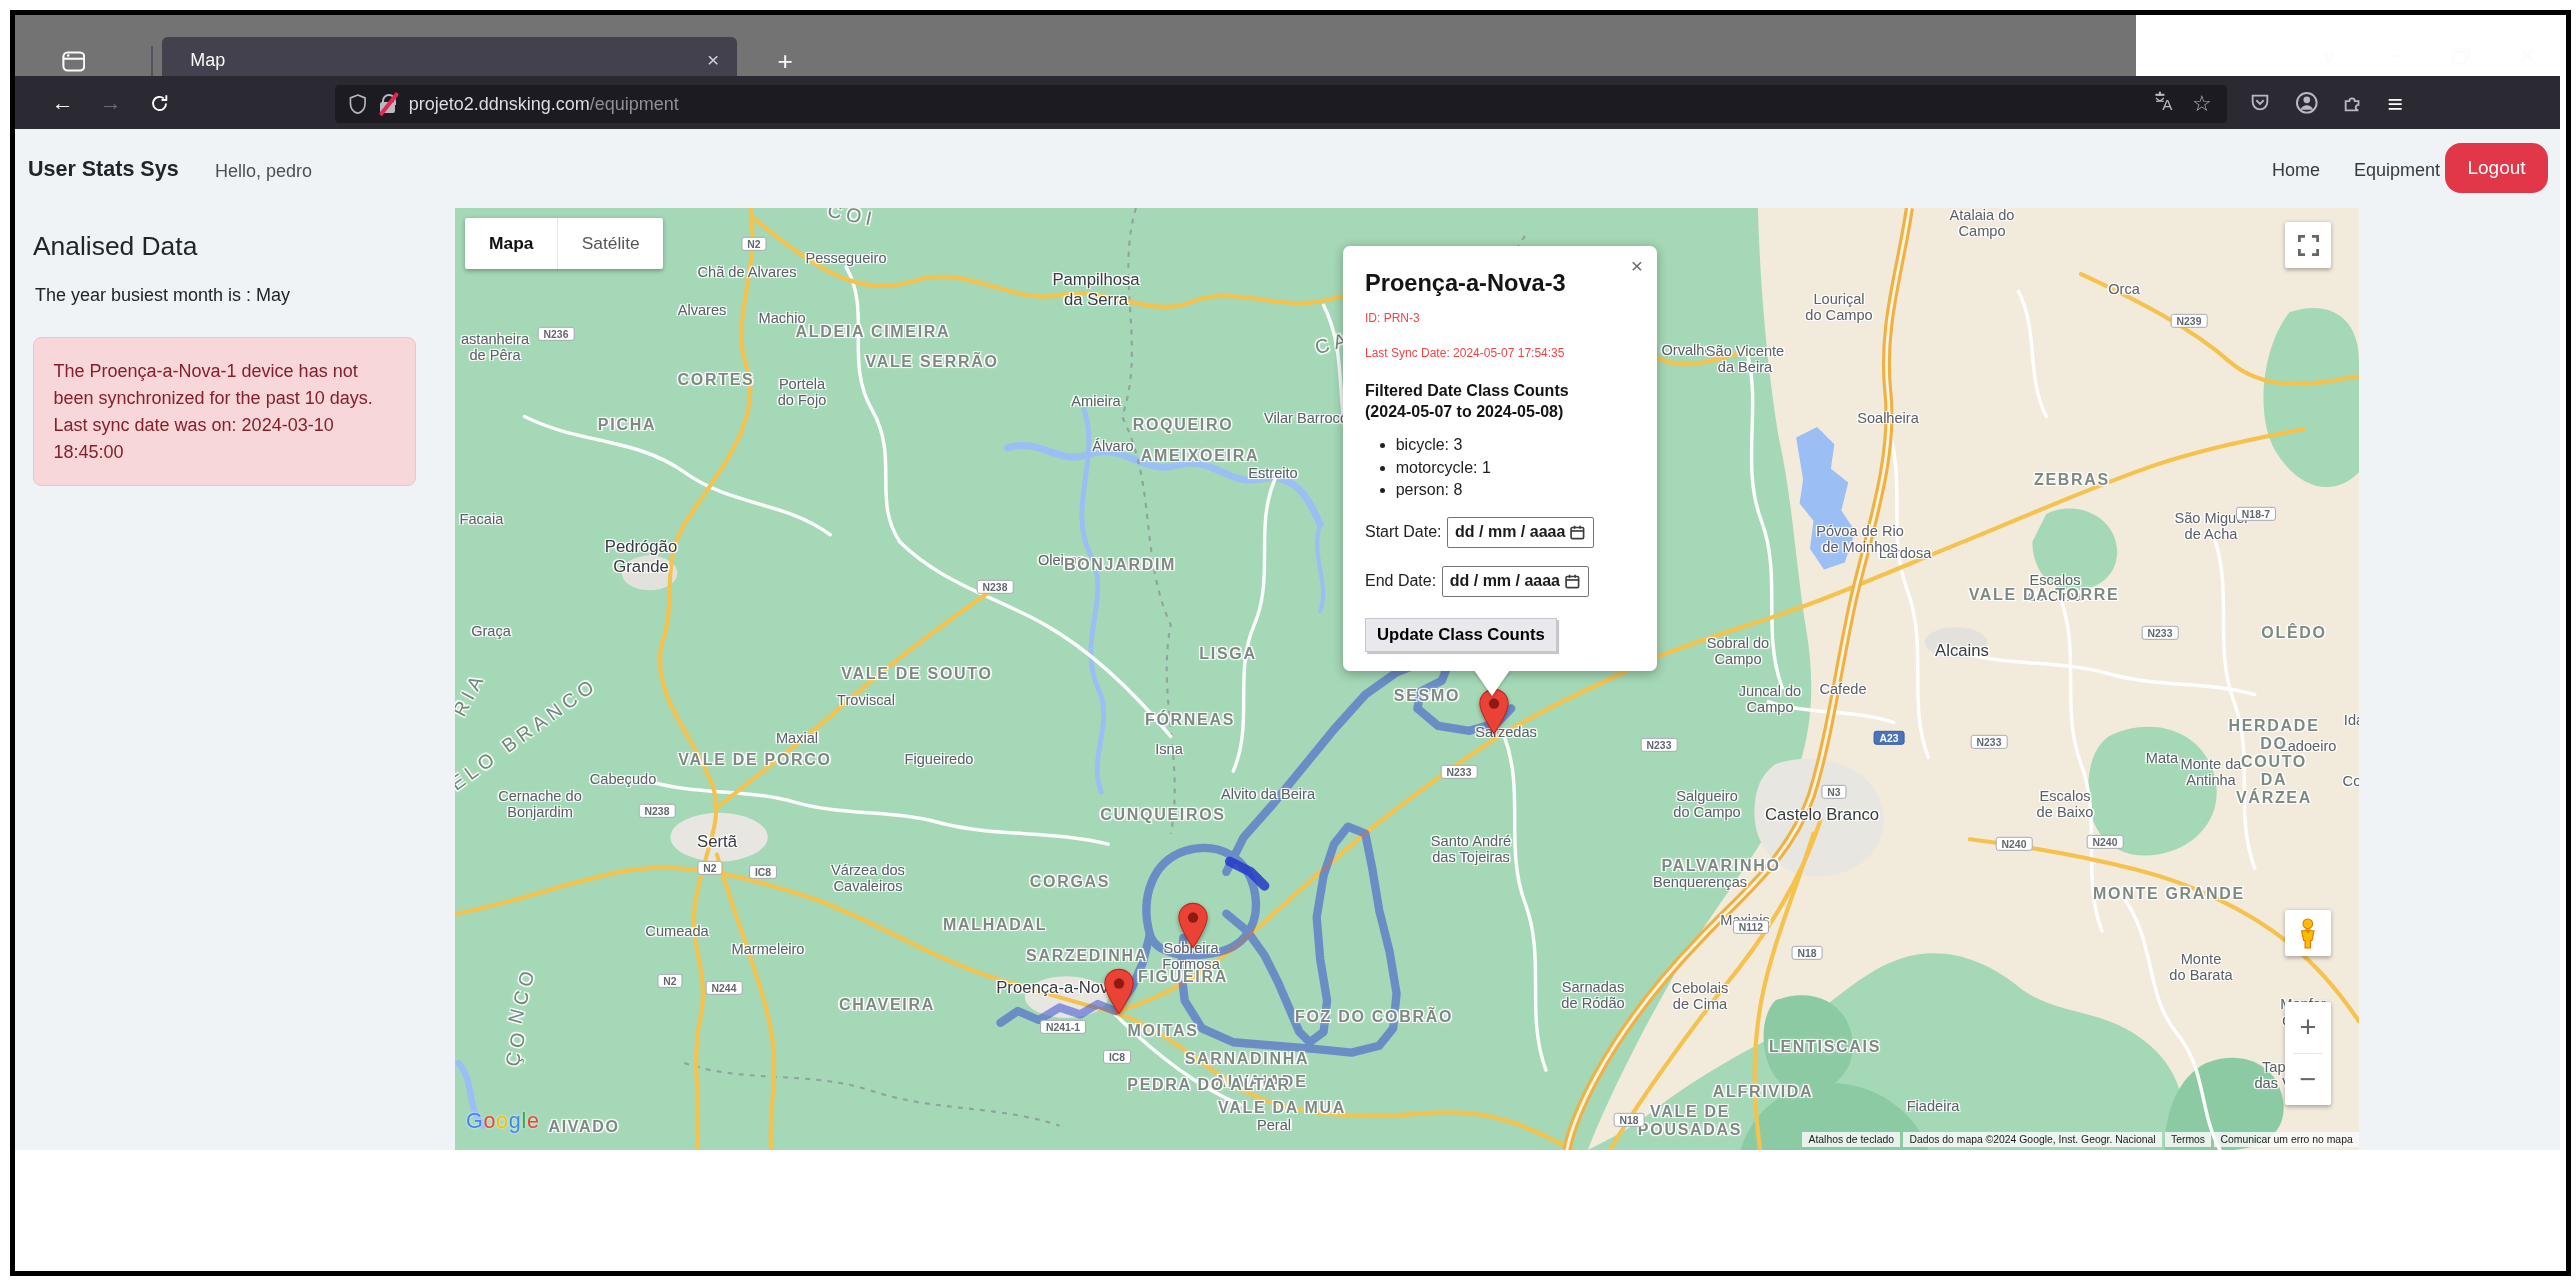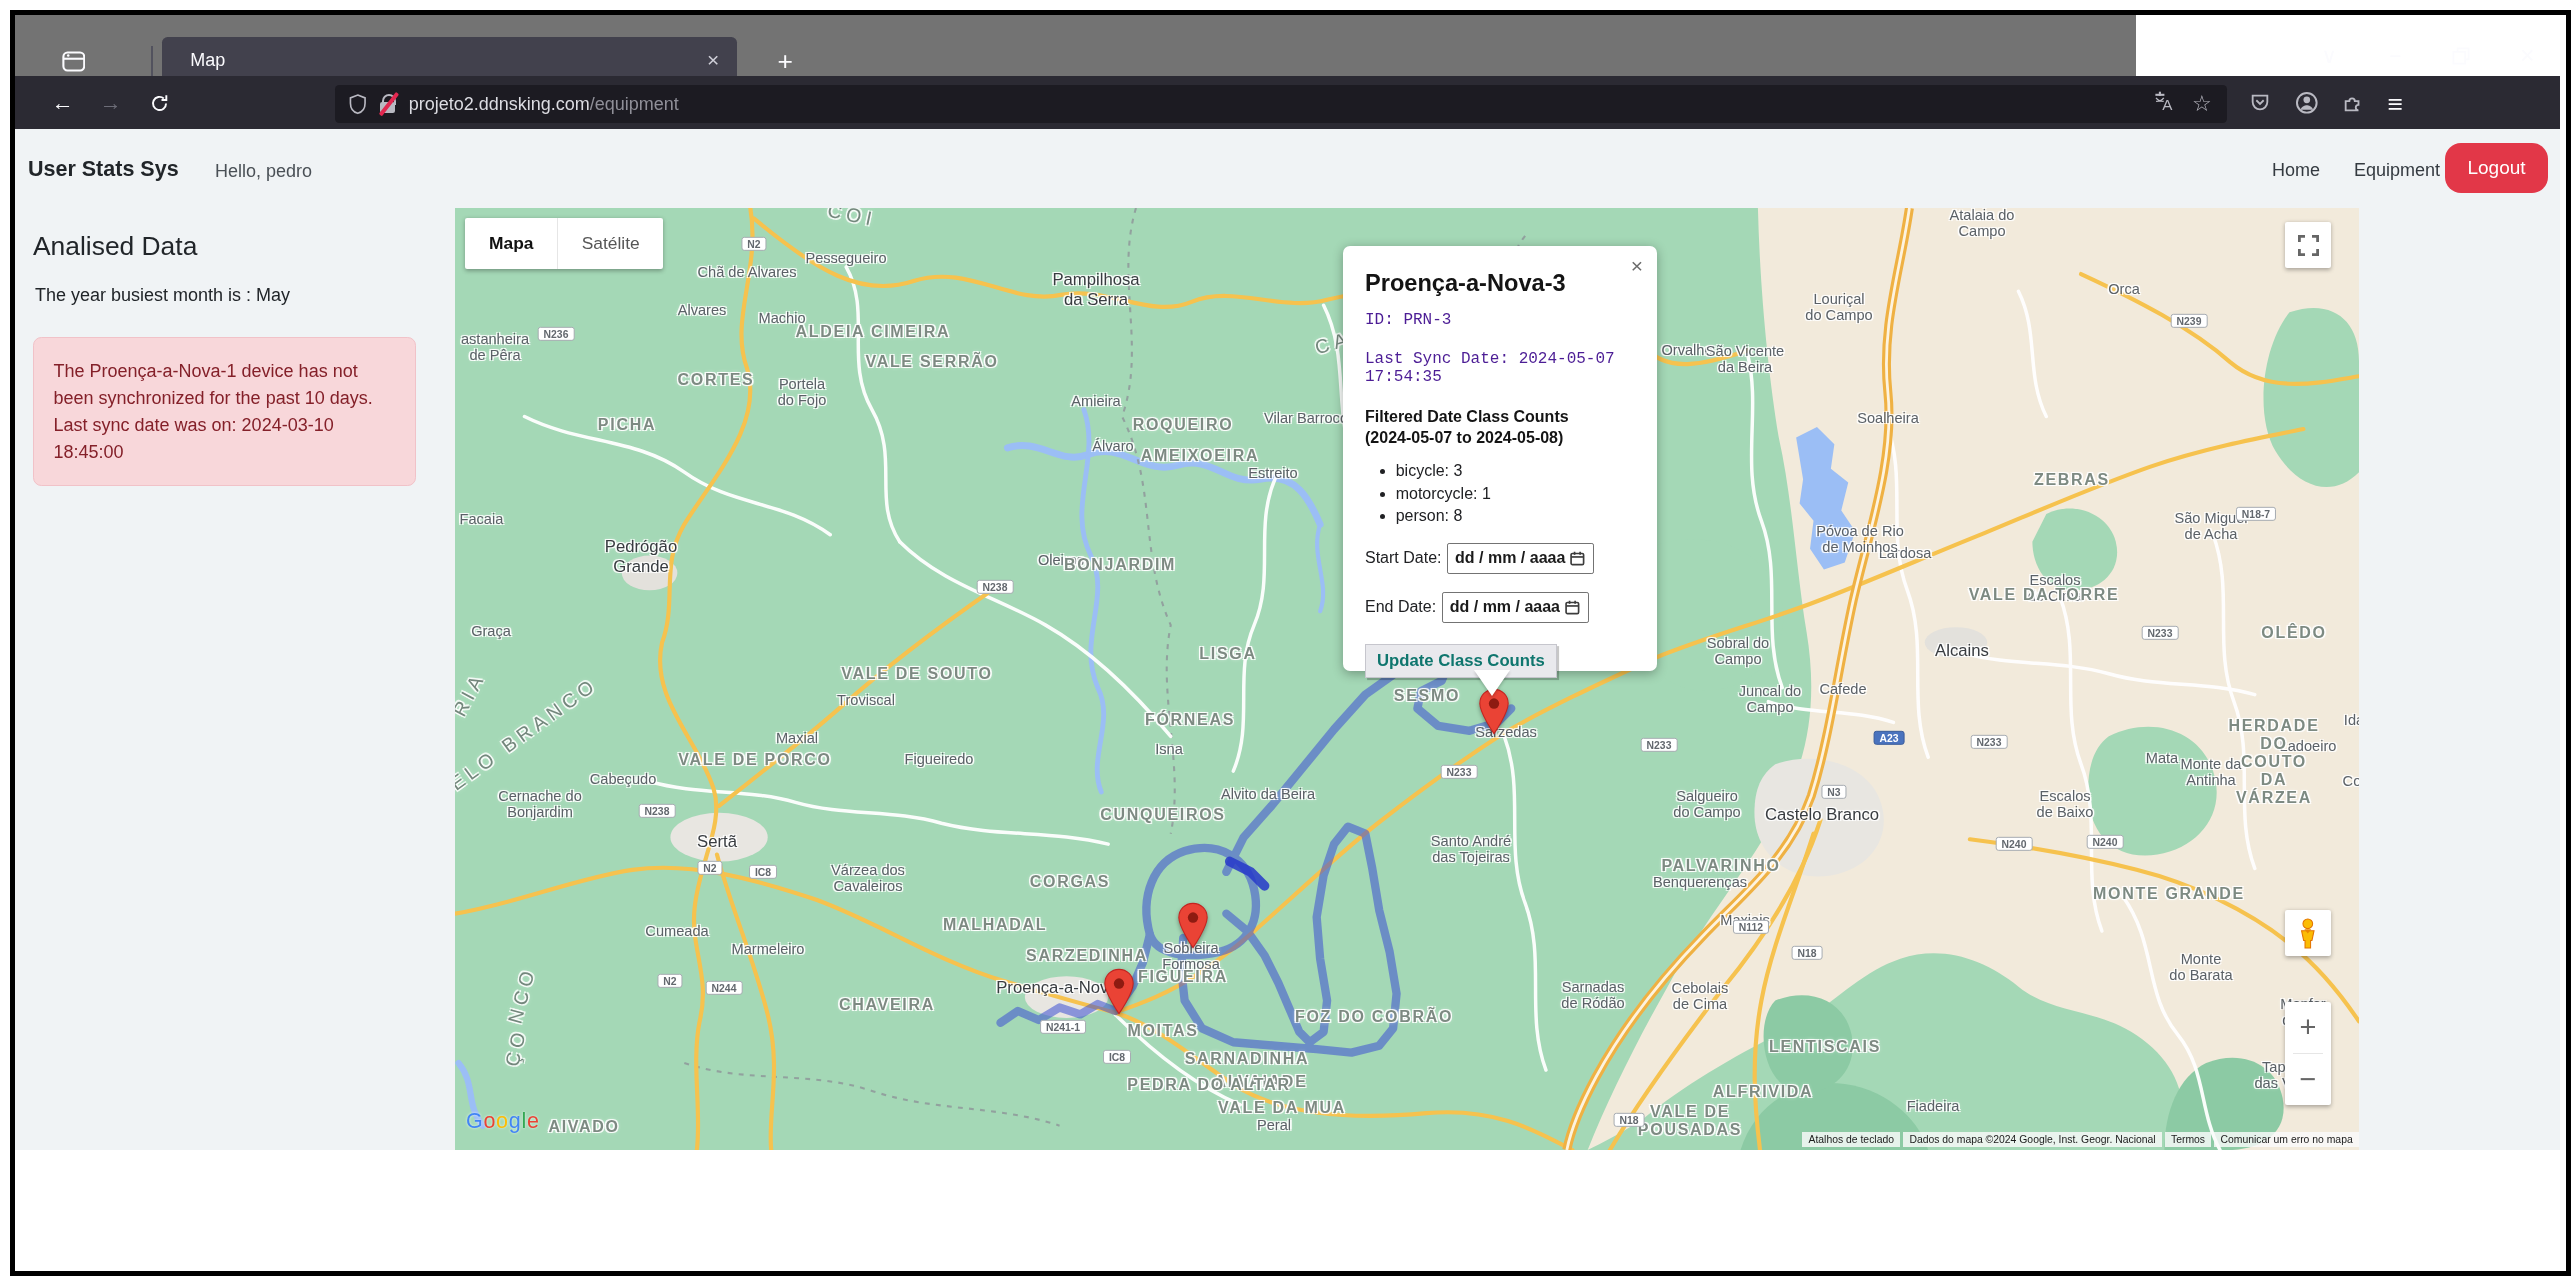--- a/index.html
+++ b/index.html
@@ -64,30 +64,30 @@
           z-index:6;display:flex;flex-direction:column;}
   .zbtn{flex:1;display:flex;align-items:center;justify-content:center;font-size:29px;color:#666;cursor:pointer;}
   .zdiv{height:0.7px;background:#e6e6e6;margin:0 8.3px;}
   
   .popup{left:888px;top:38px;width:314px;height:425px;background:#fff;border-radius:7px;z-index:7;
          box-shadow:0 2.8px 11px rgba(0,0,0,.3);padding:21px 21px 0 22px;box-sizing:border-box;}
   .ptail{left:1019px;top:462px;width:0;height:0;border-left:18px solid transparent;border-right:18px solid transparent;
          border-top:26.4px solid #fff;z-index:7;filter:drop-shadow(0 2.1px 1.4px rgba(0,0,0,.2));}
   .pclose{position:absolute;top:8.3px;right:14px;font-size:21px;color:#6b6b6b;cursor:pointer;}
   .ptitle{font-size:23.6px;font-weight:700;color:#141414;margin:2.8px 0 0 0;}
-  .pline{font-size:16px;color:#4c1d95;margin-top:14px;font-family:Liberation Mono, monospace;}
+  .pline{font-size:12px;color:#ef4444;margin-top:14px;}
   .pbold{font-size:16px;font-weight:700;color:#141414;line-height:1.3;}
   .plist{margin:14px 0 0 9.7px;padding-left:21px;}
   .plist li{font-size:16px;color:#202124;margin-bottom:4.2px;}
   .daterow{margin-top:18px;display:flex;align-items:center;font-size:16px;color:#202124;}
   .dateinput{margin-left:5.6px;width:147px;height:31px;border:1.4px solid #737373;border-radius:2.1px;background:#fff;
              display:flex;align-items:center;justify-content:space-between;padding:0 7px;box-sizing:border-box;cursor:text;}
   .dval{font-size:16px;font-weight:700;color:#1b1b1b;}
   .updbtn{margin-top:21px;background:#e9e9ed;border:0.7px solid #c6c6cd;box-shadow:2.1px 2.1px 0 rgba(0,0,0,.22);
-          font-size:16.7px;font-weight:700;color:#0f766e;padding:6.3px 11px;font-family:"Liberation Sans",sans-serif;cursor:pointer;}
+          font-size:16.7px;font-weight:700;color:#000000;padding:6.3px 11px;font-family:"Liberation Sans",sans-serif;cursor:pointer;}
   
   .glogo{left:11px;top:901px;z-index:6;font-size:21.5px;font-weight:500;letter-spacing:0.7px;
          text-shadow:0 0 2.8px rgba(255,255,255,.8);}
   .attrib{right:0;top:924px;z-index:6;display:flex;}
   .attrib span{background:rgba(250,250,250,.82);color:#1b1b1b;font-size:10.4px;padding:2.1px 6.3px;white-space:nowrap;}
   .peg{width:23.6px;height:31px;}
 </style>
 </head>
 <body>
 

